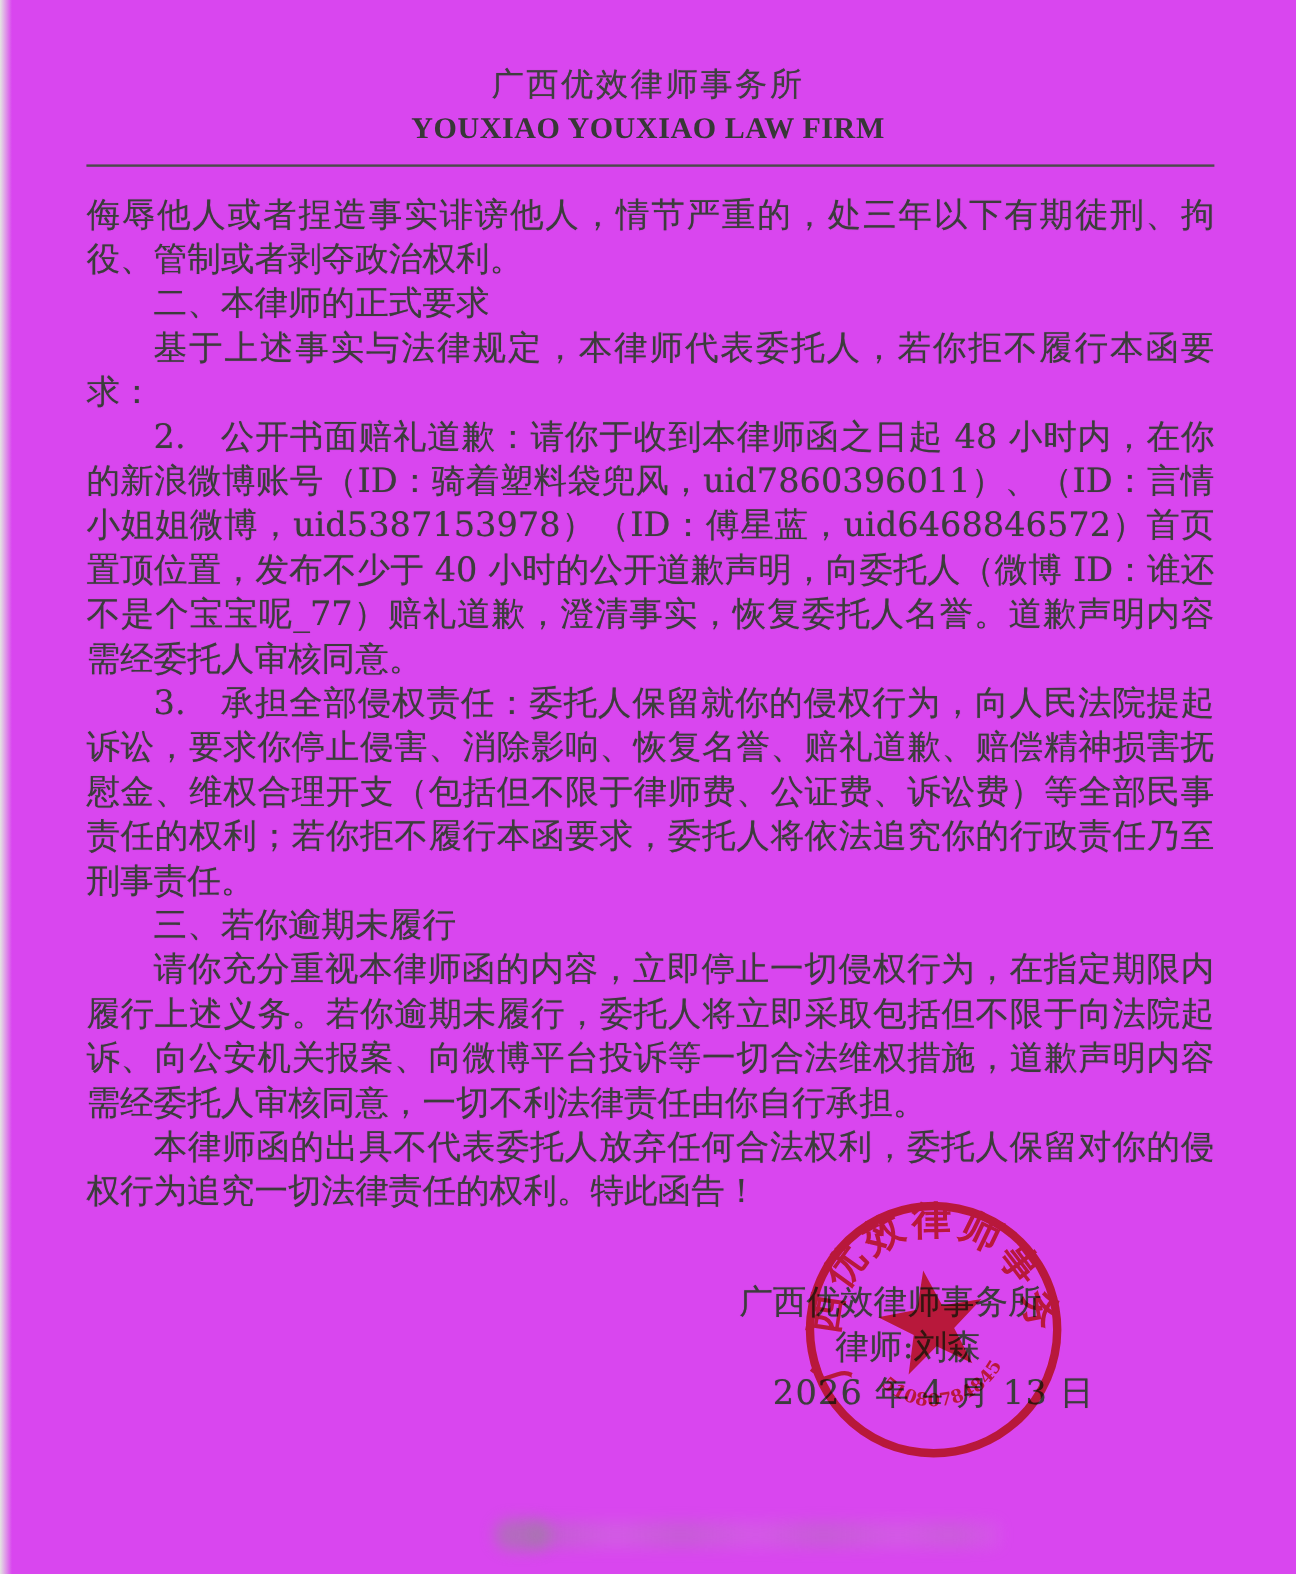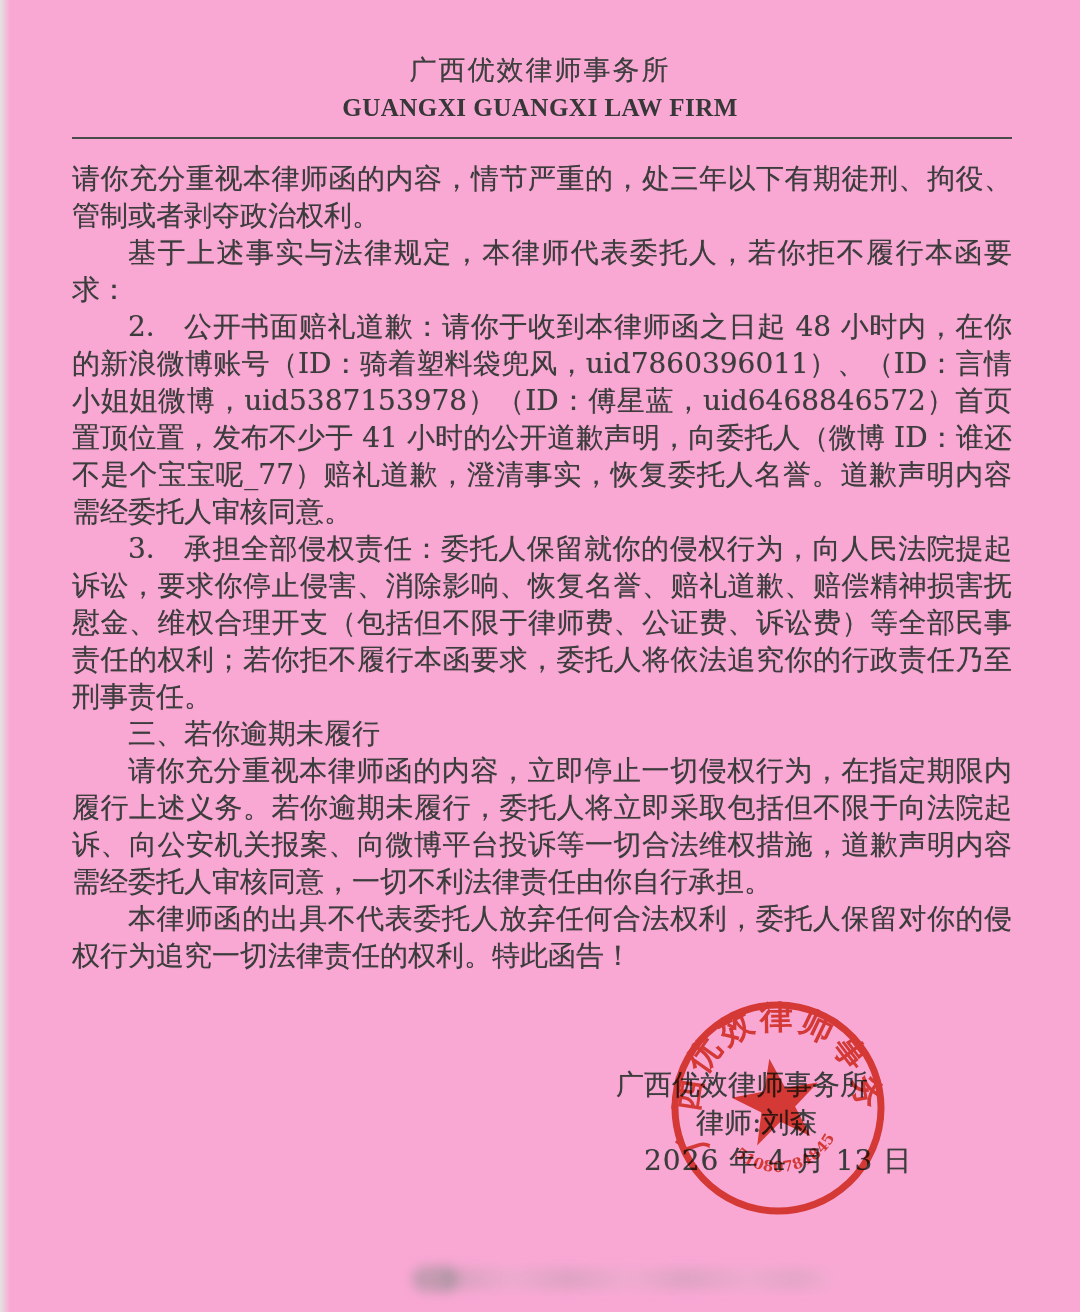--- a/index.html
+++ b/index.html
@@ -1,21 +1,21 @@
 <!DOCTYPE html>
 <html><head>
 <meta charset="utf-8">
 <style>
   html, body { margin: 0; padding: 0; }
   body { background: #ffffff; }
   .page {
     position: relative;
     width: 1080px;
     height: 1312px;
-    background: #f9a8d4;
+    background: #d946ef;
     overflow: hidden;
     font-family: "DejaVu Serif", "Liberation Serif", serif;
     color: #3b3b3b;
   }
   .scan-edge {
     position: absolute; left: 0; top: 0; width: 10px; height: 100%;
     background: linear-gradient(90deg, #e4e4e2, rgba(251,251,249,0));
     pointer-events: none;
   }
   
@@ -87,28 +87,29 @@
 </style>
 </head>
 <body>
 
 <div class="page">
 
   <div class="scan-edge"></div>
 
   <header class="letterhead">
     <div class="firm-cn">广西优效律师事务所</div>
-    <div class="firm-en">GUANGXI GUANGXI LAW FIRM</div>
+    <div class="firm-en">YOUXIAO YOUXIAO LAW FIRM</div>
     <div class="rule"></div>
   </header>
 
   <main class="body-text">
-    <p>请你充分重视本律师函的内容，情节严重的，处三年以下有期徒刑、拘役、管制或者剥夺政治权利。</p>
+    <p>侮辱他人或者捏造事实诽谤他人，情节严重的，处三年以下有期徒刑、拘役、管制或者剥夺政治权利。</p>
+    <p class="ind">二、本律师的正式要求</p>
     <p class="ind">基于上述事实与法律规定，本律师代表委托人，若你拒不履行本函要求：</p>
-    <p class="ind">2.　公开书面赔礼道歉：请你于收到本律师函之日起 48 小时内，在你的新浪微博账号（ID：骑着塑料袋兜风，uid7860396011）、（ID：言情小姐姐微博，uid5387153978）（ID：傅星蓝，uid6468846572）首页置顶位置，发布不少于 41 小时的公开道歉声明，向委托人（微博 ID：谁还不是个宝宝呢_77）赔礼道歉，澄清事实，恢复委托人名誉。道歉声明内容需经委托人审核同意。</p>
+    <p class="ind">2.　公开书面赔礼道歉：请你于收到本律师函之日起 48 小时内，在你的新浪微博账号（ID：骑着塑料袋兜风，uid7860396011）、（ID：言情小姐姐微博，uid5387153978）（ID：傅星蓝，uid6468846572）首页置顶位置，发布不少于 40 小时的公开道歉声明，向委托人（微博 ID：谁还不是个宝宝呢_77）赔礼道歉，澄清事实，恢复委托人名誉。道歉声明内容需经委托人审核同意。</p>
     <p class="ind">3.　承担全部侵权责任：委托人保留就你的侵权行为，向人民法院提起诉讼，要求你停止侵害、消除影响、恢复名誉、赔礼道歉、赔偿精神损害抚慰金、维权合理开支（包括但不限于律师费、公证费、诉讼费）等全部民事责任的权利；若你拒不履行本函要求，委托人将依法追究你的行政责任乃至刑事责任。</p>
     <p class="ind">三、若你逾期未履行</p>
     <p class="ind">请你充分重视本律师函的内容，立即停止一切侵权行为，在指定期限内履行上述义务。若你逾期未履行，委托人将立即采取包括但不限于向法院起诉、向公安机关报案、向微博平台投诉等一切合法维权措施，道歉声明内容需经委托人审核同意，一切不利法律责任由你自行承担。</p>
     <p class="ind">本律师函的出具不代表委托人放弃任何合法权利，委托人保留对你的侵权行为追究一切法律责任的权利。特此函告！</p>
   </main>
 
   <div class="signature">
     <div class="sig-firm">广西优效律师事务所</div>
     <div class="sig-lawyer">律师:刘森</div>
     <div class="sig-date">2026 年 4 月 13 日</div>

